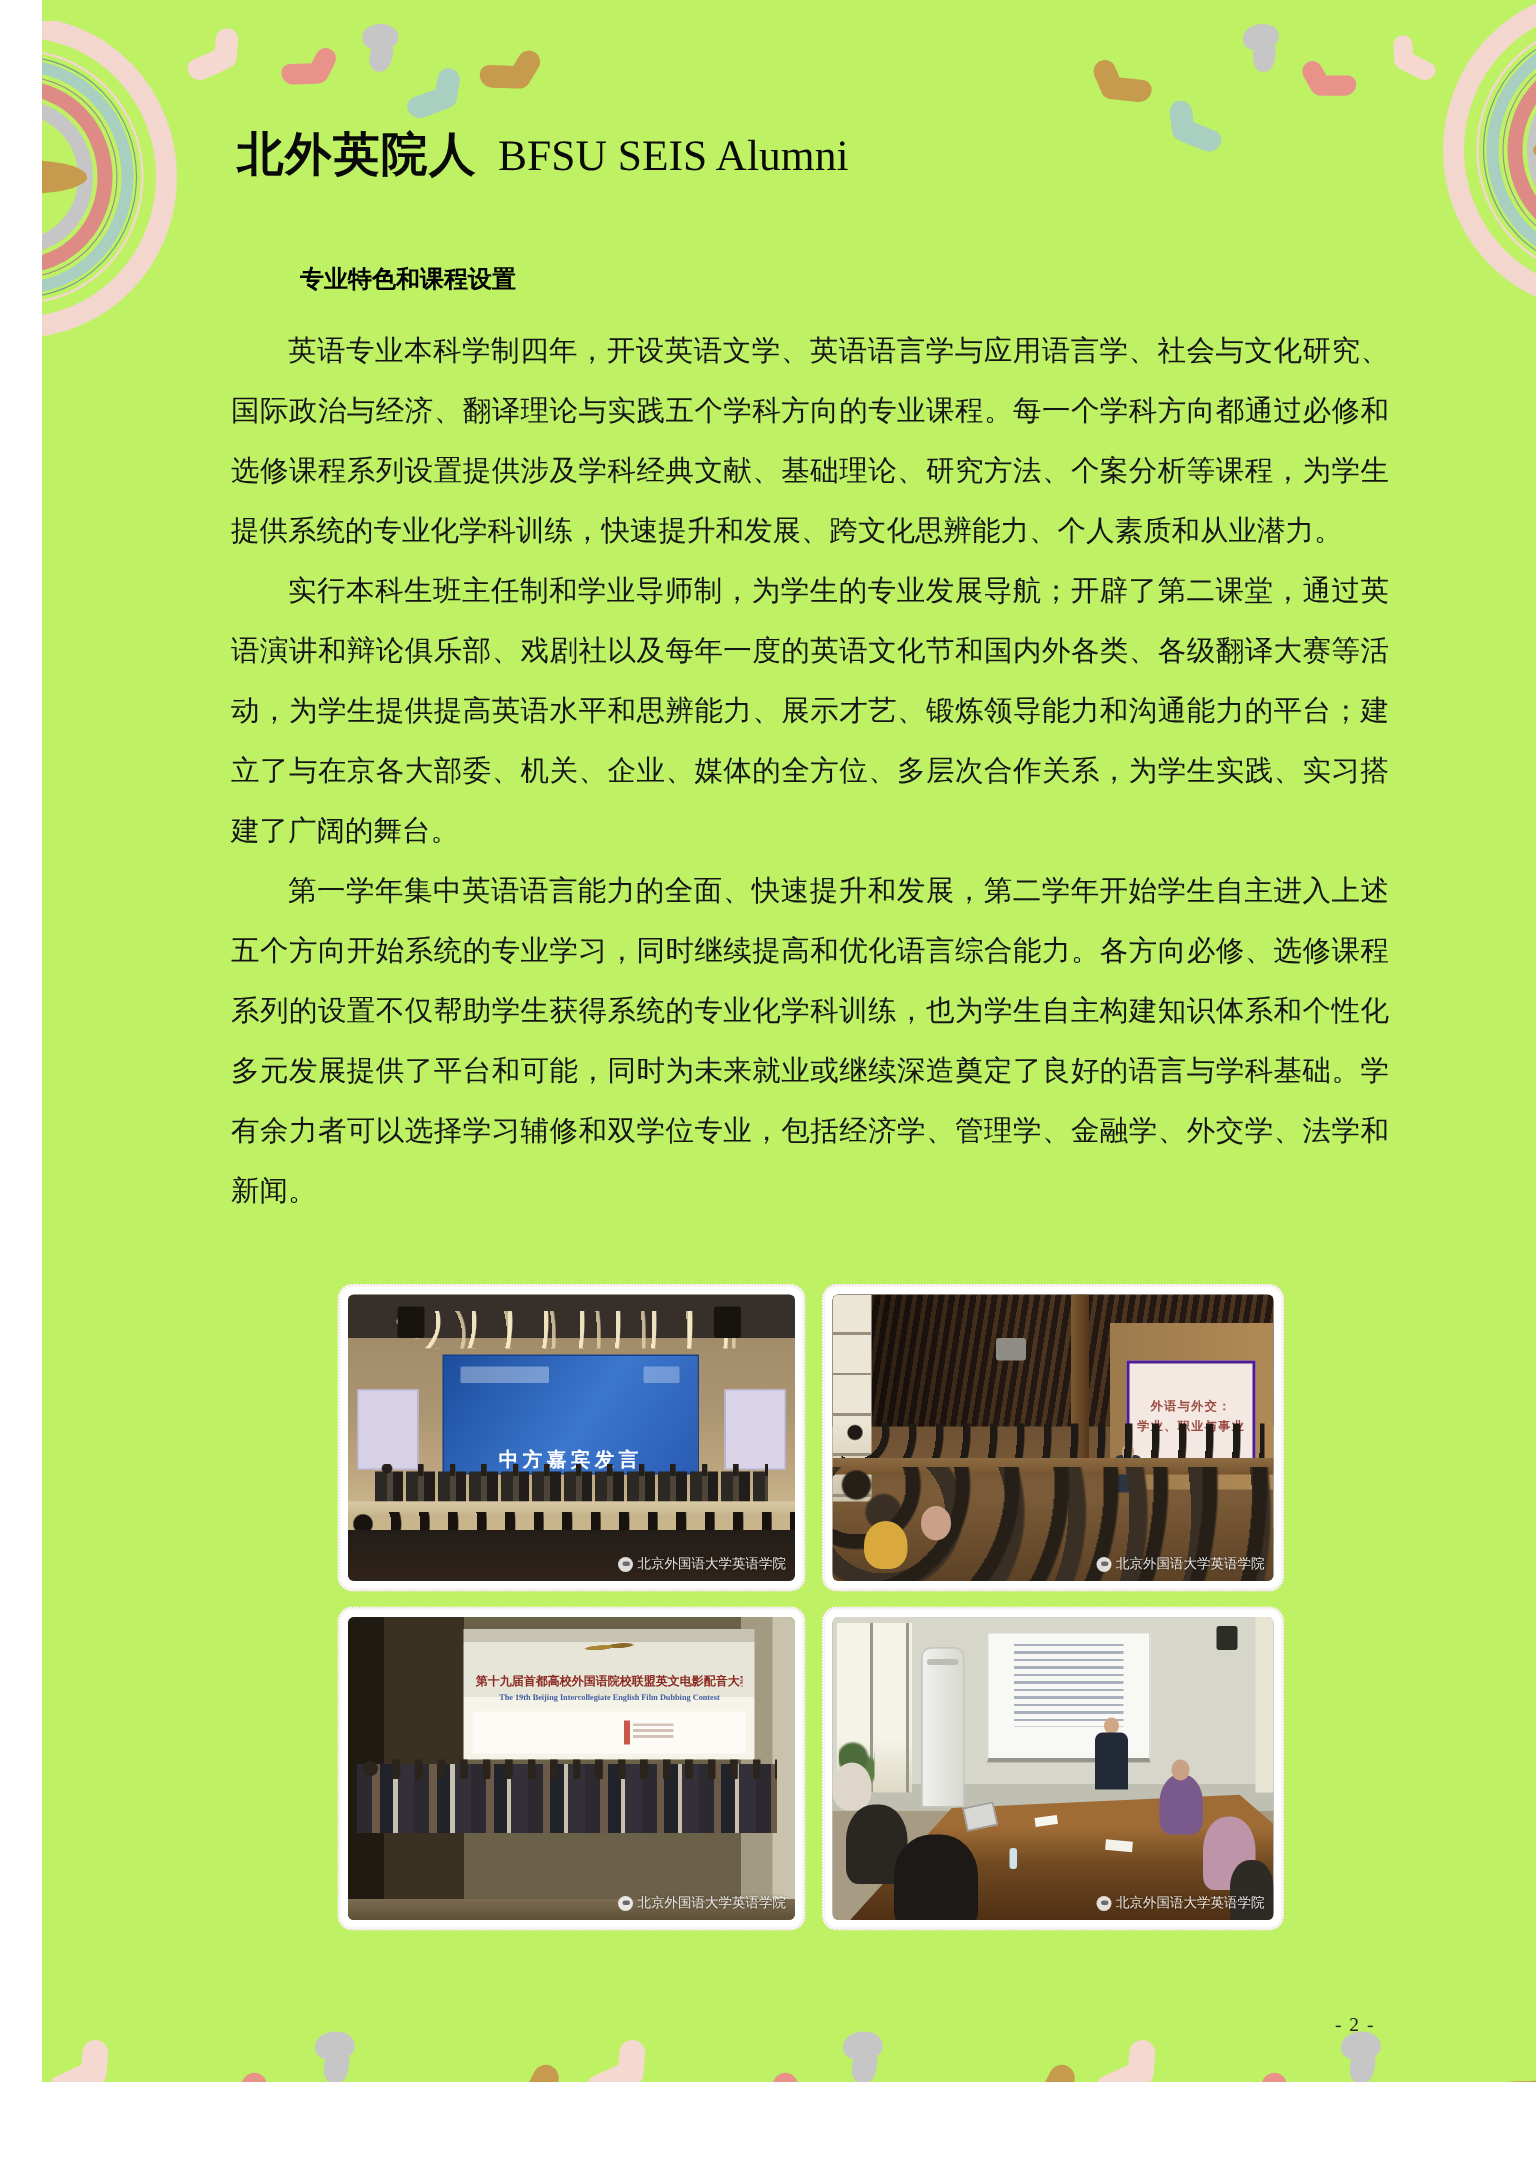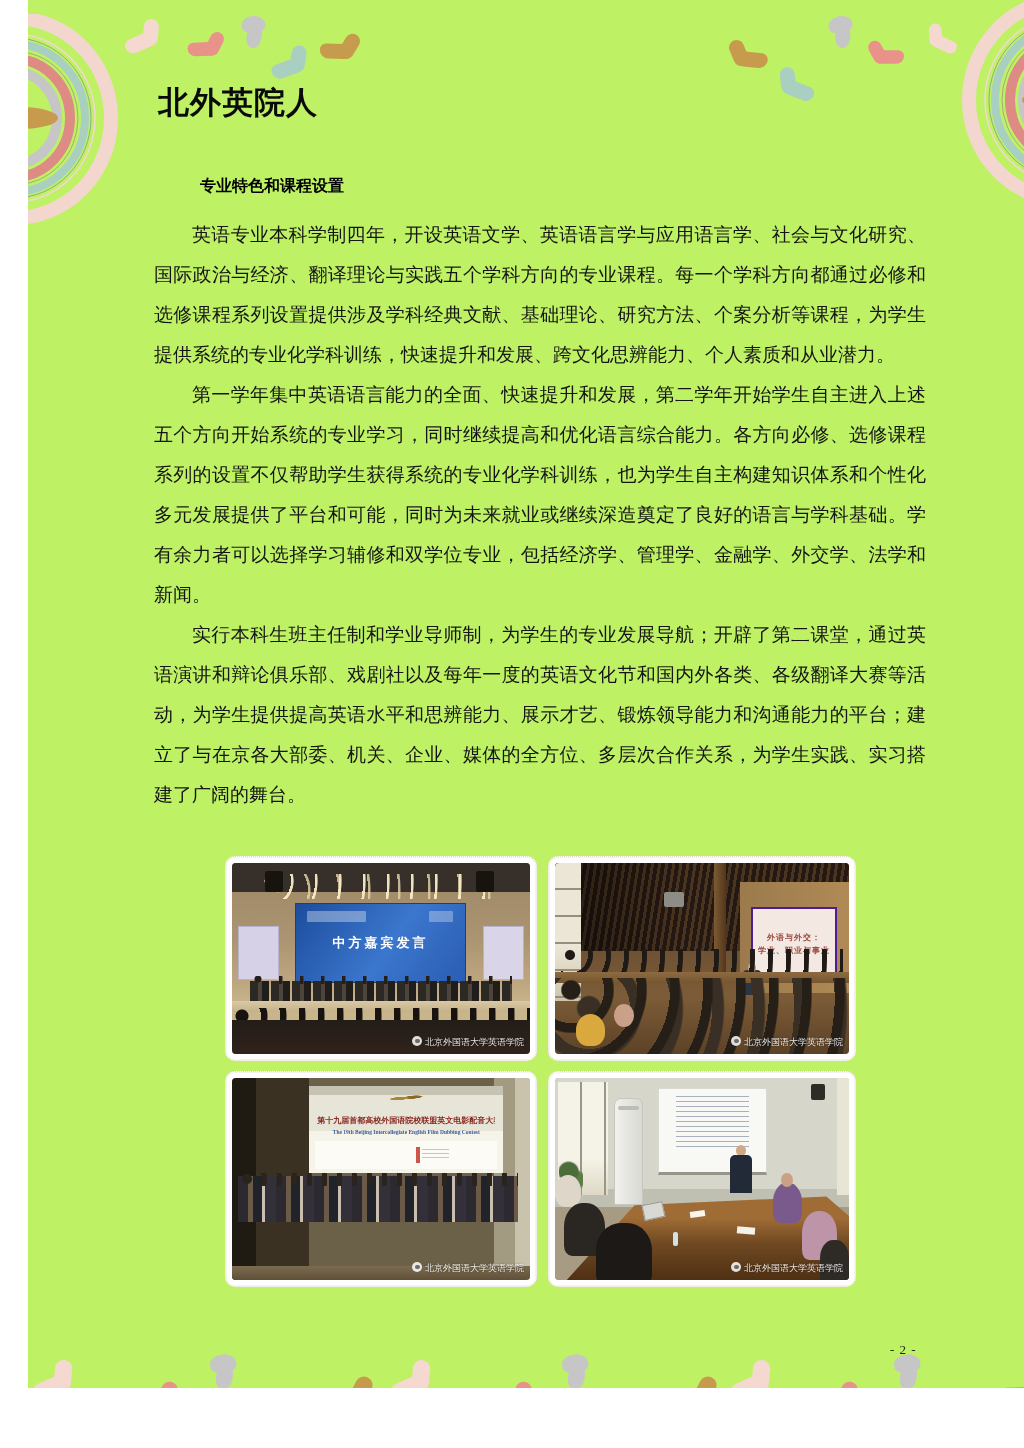--- a/index.html
+++ b/index.html
@@ -28,27 +28,27 @@
     border-radius:9px;transform:rotate(13deg);background:var(--c);}
   .mark.m-blob::before{left:7px;top:4px;width:24px;height:17px;border-radius:50% 50% 42% 42%;transform:rotate(-6deg);}
   .mark.m-blob::after{left:13px;top:13px;width:15px;height:23px;border-radius:46%;transform:rotate(8deg);}
 
   
   .photo-grid{position:absolute;left:197px;top:856px;width:632px;display:grid;
     grid-template-columns:312px 308px;grid-template-rows:205px 216px;gap:10px 11px;}
   .photo-card{background:#fff;border:1px dotted #e6d9d4;border-radius:10px;padding:6px;box-sizing:border-box;
     box-shadow:0 0 0 1px #f7f2ef inset;}
   .photo{position:relative;width:100%;height:100%;border-radius:4px;overflow:hidden;background:#888;}
-  .wm{position:absolute;right:6px;bottom:5px;display:flex;gap:3px;
+  .wm{position:absolute;right:6px;bottom:5px;display:flex;align-items:center;gap:3px;
     color:rgba(255,255,255,.88);font-size:9px;font-family:Liberation Sans, sans-serif;text-shadow:0 0 2px rgba(0,0,0,.5);z-index:9;}
   .wm-icon{width:10px;height:10px;border-radius:50%;background:rgba(255,255,255,.85);position:relative;flex:0 0 auto;}
   .wm-icon::after{content:"";position:absolute;left:2.5px;top:3px;width:5px;height:3.5px;border-radius:2px;background:#6b6b6b;}
 
   
-  .stage-screen{display:flex;align-items:center;justify-content:center;
+  .stage-screen{display:flex;align-items:flex-end;justify-content:center;
     font-family:"Liberation Sans",sans-serif;font-weight:bold;color:#fff;font-size:13px;letter-spacing:3px;}
   
   .lec-screen{display:flex;flex-direction:column;align-items:center;justify-content:center;gap:2px;
     font-family:"Liberation Sans",sans-serif;font-weight:bold;color:#9a4a40;font-size:8px;letter-spacing:1px;}
   
   .contest-title{position:absolute;left:4%;right:4%;text-align:center;font-weight:bold;white-space:nowrap;overflow:hidden;}
 
   .pagenum{position:absolute;left:862px;top:1342px;font-size:13px;color:#222;letter-spacing:1px;z-index:5;}
 </style>
 </head>
@@ -88,27 +88,28 @@
   <div class="mark" style="--c:#c79b4e;left:292px;top:28px;transform:rotate(18deg)"></div>
 
   <div class="mark" style="--c:#c79b4e;left:700px;top:36px;transform:scaleX(-1) rotate(10deg)"></div>
   <div class="mark" style="--c:#a9cfc0;left:748px;top:66px;transform:scaleX(-1) rotate(-6deg)"></div>
   <div class="mark m-blob" style="--c:#c6c6c6;left:794px;top:12px;transform:rotate(-4deg)"></div>
   <div class="mark" style="--c:#e8928a;left:838px;top:34px;transform:scaleX(-1) rotate(16deg) scale(.9)"></div>
   <div class="mark" style="--c:#f5d8d0;left:894px;top:20px;transform:scaleX(-1) rotate(-10deg) scale(.85)"></div>
 
   <div class="masthead">
     <span class="cn">北外英院人</span>
+    <span class="en">BFSU SEIS Alumni</span>
   </div>
 
   <div class="article">
     <h2>专业特色和课程设置</h2>
     <p>英语专业本科学制四年，开设英语文学、英语语言学与应用语言学、社会与文化研究、国际政治与经济、翻译理论与实践五个学科方向的专业课程。每一个学科方向都通过必修和选修课程系列设置提供涉及学科经典文献、基础理论、研究方法、个案分析等课程，为学生提供系统的专业化学科训练，快速提升和发展、跨文化思辨能力、个人素质和从业潜力。</p>
+    <p>实行本科生班主任制和学业导师制，为学生的专业发展导航；开辟了第二课堂，通过英语演讲和辩论俱乐部、戏剧社以及每年一度的英语文化节和国内外各类、各级翻译大赛等活动，为学生提供提高英语水平和思辨能力、展示才艺、锻炼领导能力和沟通能力的平台；建立了与在京各大部委、机关、企业、媒体的全方位、多层次合作关系，为学生实践、实习搭建了广阔的舞台。</p>
     <p>第一学年集中英语语言能力的全面、快速提升和发展，第二学年开始学生自主进入上述五个方向开始系统的专业学习，同时继续提高和优化语言综合能力。各方向必修、选修课程系列的设置不仅帮助学生获得系统的专业化学科训练，也为学生自主构建知识体系和个性化多元发展提供了平台和可能，同时为未来就业或继续深造奠定了良好的语言与学科基础。学有余力者可以选择学习辅修和双学位专业，包括经济学、管理学、金融学、外交学、法学和新闻。</p>
-    <p>实行本科生班主任制和学业导师制，为学生的专业发展导航；开辟了第二课堂，通过英语演讲和辩论俱乐部、戏剧社以及每年一度的英语文化节和国内外各类、各级翻译大赛等活动，为学生提供提高英语水平和思辨能力、展示才艺、锻炼领导能力和沟通能力的平台；建立了与在京各大部委、机关、企业、媒体的全方位、多层次合作关系，为学生实践、实习搭建了广阔的舞台。</p>
   </div>
 
   <div class="photo-grid">
 
     <div class="photo-card">
       <div class="photo">
         <div class="ly" style="inset:0;background:linear-gradient(180deg,#9c8766 0%,#ab9471 40%,#bda67f 62%,#c9b58c 75%);"></div>
         <div class="ly" style="left:0;top:0;right:0;height:15%;background:#37302a;"></div>
         <div class="ly" style="left:8%;top:6%;right:8%;height:13%;background:repeating-radial-gradient(circle at 11px 7px,rgba(248,236,198,.95) 0 2.2px,rgba(0,0,0,0) 3px 24px),repeating-radial-gradient(circle at 22px 16px,rgba(230,214,170,.8) 0 2px,rgba(0,0,0,0) 3px 30px);"></div>
         <div class="ly" style="left:11%;top:4%;width:6%;height:11%;background:#17140f;border-radius:2px;"></div>

